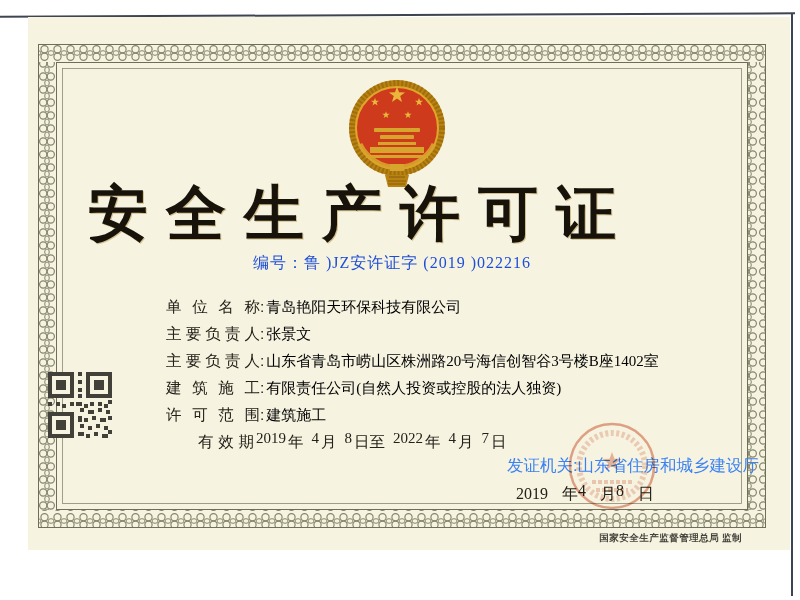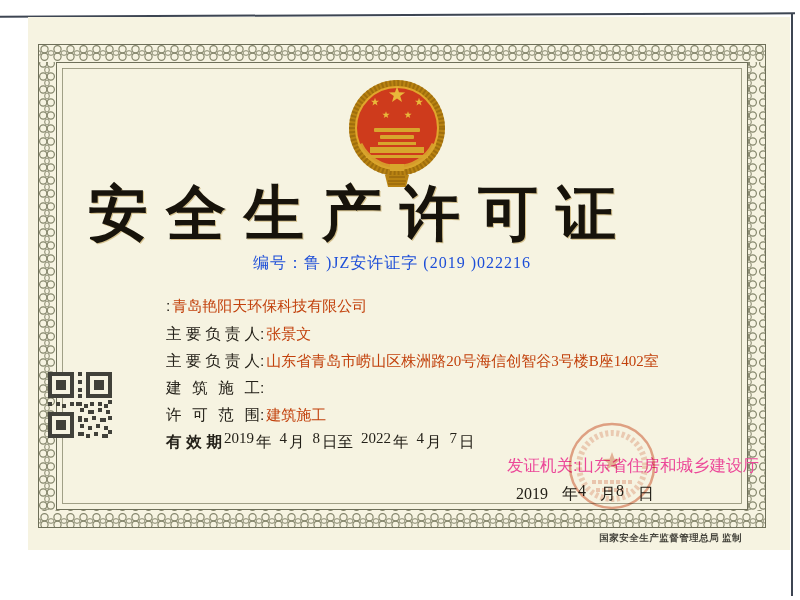--- a/index.html
+++ b/index.html
@@ -33,34 +33,34 @@
              color:#1d4ed8; letter-spacing:1px; }
   .cert-no .num { font-family:"Liberation Serif", serif; }
 
   
   .fields { position:absolute; left:166px; top:297px; width:520px; }
   .row { display:flex; align-items:baseline; height:27px; font-size:15.5px;
          color:#242119; white-space:nowrap; }
   .flabel { display:inline-block; width:94px; text-align:justify;
             text-align-last:justify; font-weight:500; }
   .fcolon { margin-right:2px; }
-  .fvalue { font-family:"Liberation Serif", serif; color:#c2410c; font-size:15px; }
+  .fvalue { font-family:"Liberation Serif", serif; color:#000000; font-size:15px; }
 
   
   .vrow { display:flex; align-items:baseline; height:27px; font-size:15.5px;
           color:#242119; white-space:nowrap; }
   .vlabel { display:inline-block; width:56px; text-align:justify;
-            text-align-last:justify; font-weight:700; margin-right:2px; }
+            text-align-last:justify; font-weight:400; margin-right:2px;margin-left:32px; }
   .ty { font-family:"Liberation Serif", serif; position:relative; top:-4px;
         font-size:15px; }
   .vrow .unit { margin:0 8px 0 2px; }
 
   
   .issuer { position:absolute; left:507px; top:455px; font-size:16.5px;
-            color:#ec4899; white-space:nowrap; }
+            color:#3b82f6; white-space:nowrap; }
   .issue-date { position:absolute; left:516px; top:484px; font-size:16px;
                 color:#242119; white-space:nowrap; }
   .issue-date .num { font-family:"Liberation Serif", serif; }
   .issue-date .ty2 { font-family:"Liberation Serif", serif; position:relative; top:-3px; }
   .issue-date .gap { display:inline-block; width:14px; }
 
   
   .seal { position:absolute; left:566px; top:420px; opacity:.55;
           mix-blend-mode:multiply; }
 
@@ -133,36 +133,38 @@
   </svg>
 
   <div class="title">安全生产许可证</div>
 
   <div class="cert-no">
     <span>编号：</span><span class="num">鲁 )JZ安许证字 (2019 )022216</span>
   </div>
 
   <div class="fields">
     <div class="row">
+      <span class="flabel">单位名称</span>
       <span class="fcolon">:</span>
       <span class="fvalue">青岛艳阳天环保科技有限公司</span>
     </div>
     <div class="row">
       <span class="flabel">主要负责人</span>
       <span class="fcolon">:</span>
       <span class="fvalue">张景文</span>
     </div>
     <div class="row">
       <span class="flabel">主要负责人</span>
       <span class="fcolon">:</span>
       <span class="fvalue">山东省青岛市崂山区株洲路20号海信创智谷3号楼B座1402室</span>
     </div>
     <div class="row">
       <span class="flabel">建筑施工</span>
       <span class="fcolon">:</span>
+      <span class="fvalue">有限责任公司(自然人投资或控股的法人独资)</span>
     </div>
     <div class="row">
       <span class="flabel">许可范围</span>
       <span class="fcolon">:</span>
       <span class="fvalue">建筑施工</span>
     </div>
     <div class="vrow">
       <span class="vlabel">有效期</span>
       <span class="ty">2019</span>
       <span class="unit">年</span>

